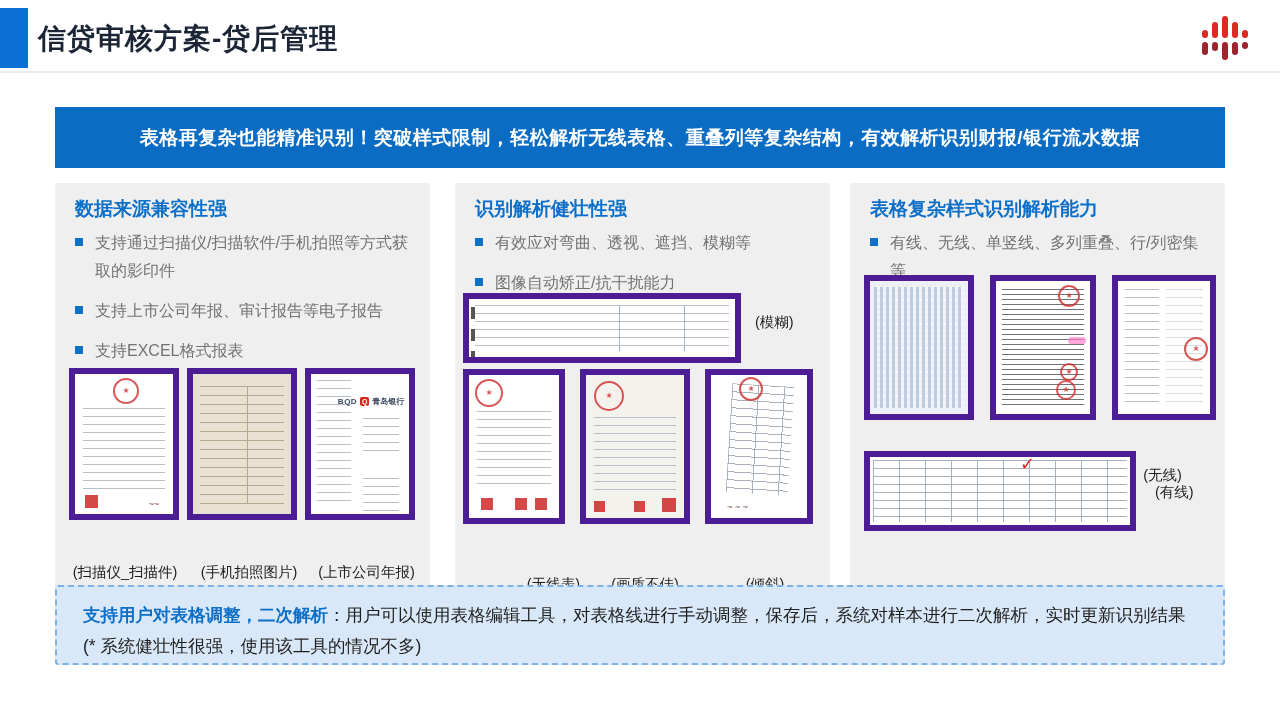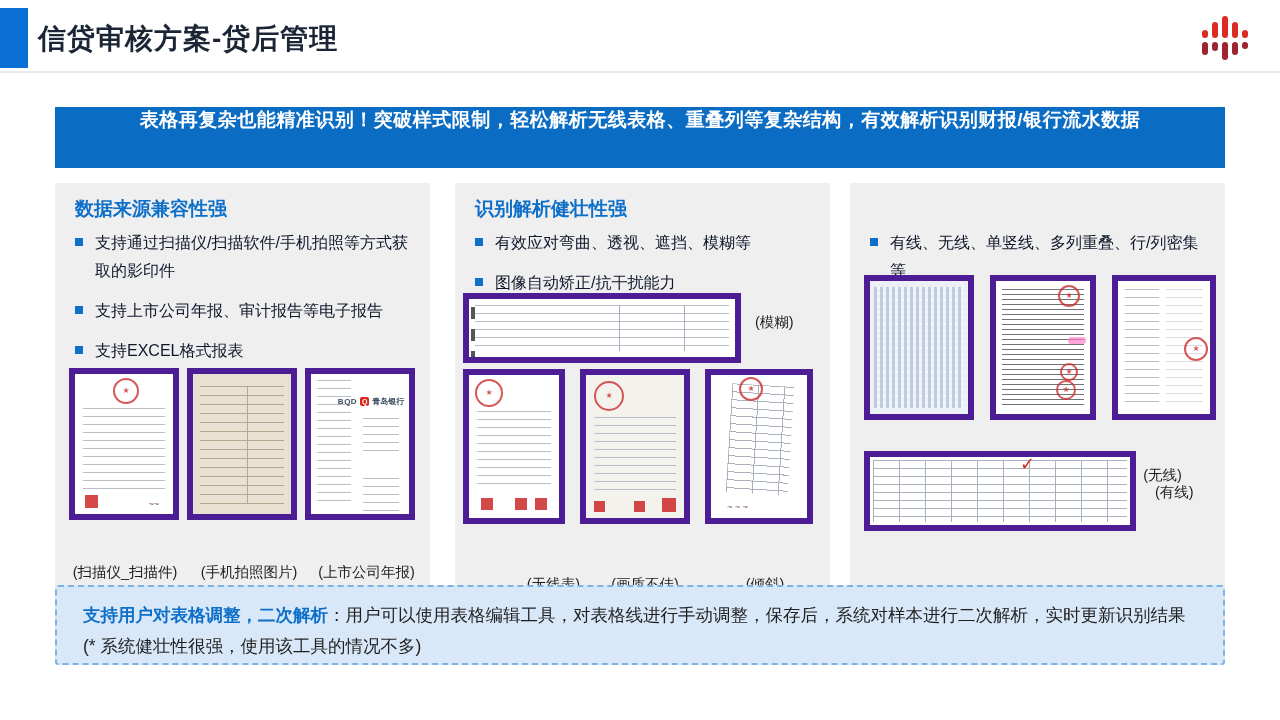--- a/index.html
+++ b/index.html
@@ -11,31 +11,31 @@
   .header-accent { position:absolute; left:0; top:8px; width:28px; height:60px; background:#0B70D5; }
   .page-title { position:absolute; left:38px; top:20px; font-size:28px; font-weight:bold; color:#1B2535; letter-spacing:1px; }
   .logo { position:absolute; right:18px; top:12px; height:52px; display:flex; align-items:center; }
   .logo-icon { position:relative; width:50px; height:48px; margin-right:10px; }
   .logo-icon i { position:absolute; border-radius:4px; width:6px; }
   .li-t { background:#DD2A22; }
   .li-b { background:#9E2430; }
   .logo-text { font-size:27px; color:#24344E; letter-spacing:3px; font-weight:500; }
 
   
-  .banner { position:absolute; left:55px; top:107px; width:1170px; height:61px; background:#0B6CC3; display:flex; align-items:flex-start; justify-content:center; }
+  .banner { position:absolute; left:55px; top:107px; width:1170px; height:61px; background:#0B6CC3; display:flex; align-items:center; justify-content:center; }
   .banner-text { color:#FFFFFF; font-size:19px; font-weight:bold; letter-spacing:.5px; }
 
   
   .panel { position:absolute; top:183px; width:375px; height:426px; background:#EFEFEF; }
   .panel1 { left:55px; } .panel2 { left:455px; } .panel3 { left:850px; }
   .panel-heading { position:absolute; left:20px; top:13px; font-size:19px; font-weight:bold; color:#0E6FC8; }
   .bullets { position:absolute; left:20px; right:14px; top:46px; }
   .bullet-row { display:flex; align-items:flex-start; margin-bottom:12px; }
   .sq { flex:0 0 auto; width:8px; height:8px; background:#0E6FC8; margin:9px 12px 0 0; }
-  .btext { font-size:16px; color:#0f172a; line-height:1.75; }
+  .btext { font-size:16px; color:#737373; line-height:1.75; }
 
   .thumb { background:#fff; border:6px solid #4c1d95; position:relative; overflow:hidden; }
   .thumbs-row { position:absolute; display:flex; }
   .caps-row { position:absolute; display:flex;margin-top:40px; }
   .cap { font-size:14.5px; color:#1E1E1E; text-align:center; }
 
   
   .lines { position:absolute; }
   .ln-gray  { background:repeating-linear-gradient(180deg,#B9BFC7 0 1px,transparent 1px 8px); }
   .ln-dark  { background:repeating-linear-gradient(180deg,#6E7378 0 1.4px,transparent 1.4px 5px); }
@@ -175,20 +175,21 @@
       </div>
     </div>
     <div class="caps-row" style="left:0; top:352px; width:375px;">
       <span class="cap" style="width:125px;text-align:right;">(无线表)</span>
       <span class="cap" style="width:130px;">(画质不佳)</span>
       <span class="cap" style="width:110px;">(倾斜)</span>
     </div>
   </div>
 
   <div class="panel panel3">
+    <div class="panel-heading">表格复杂样式识别解析能力</div>
     <div class="bullets">
       <div class="bullet-row">
         <span class="sq"></span>
         <span class="btext">有线、无线、单竖线、多列重叠、行/列密集等</span>
       </div>
     </div>
     <div class="thumbs-row" style="left:14px; top:92px; gap:16px;">
       <div class="thumb" style="width:110px; height:145px; background:#EDF0F6;">
         <div class="lines cols-dense" style="left:4px; top:6px; right:4px; bottom:6px;"></div>
       </div>

